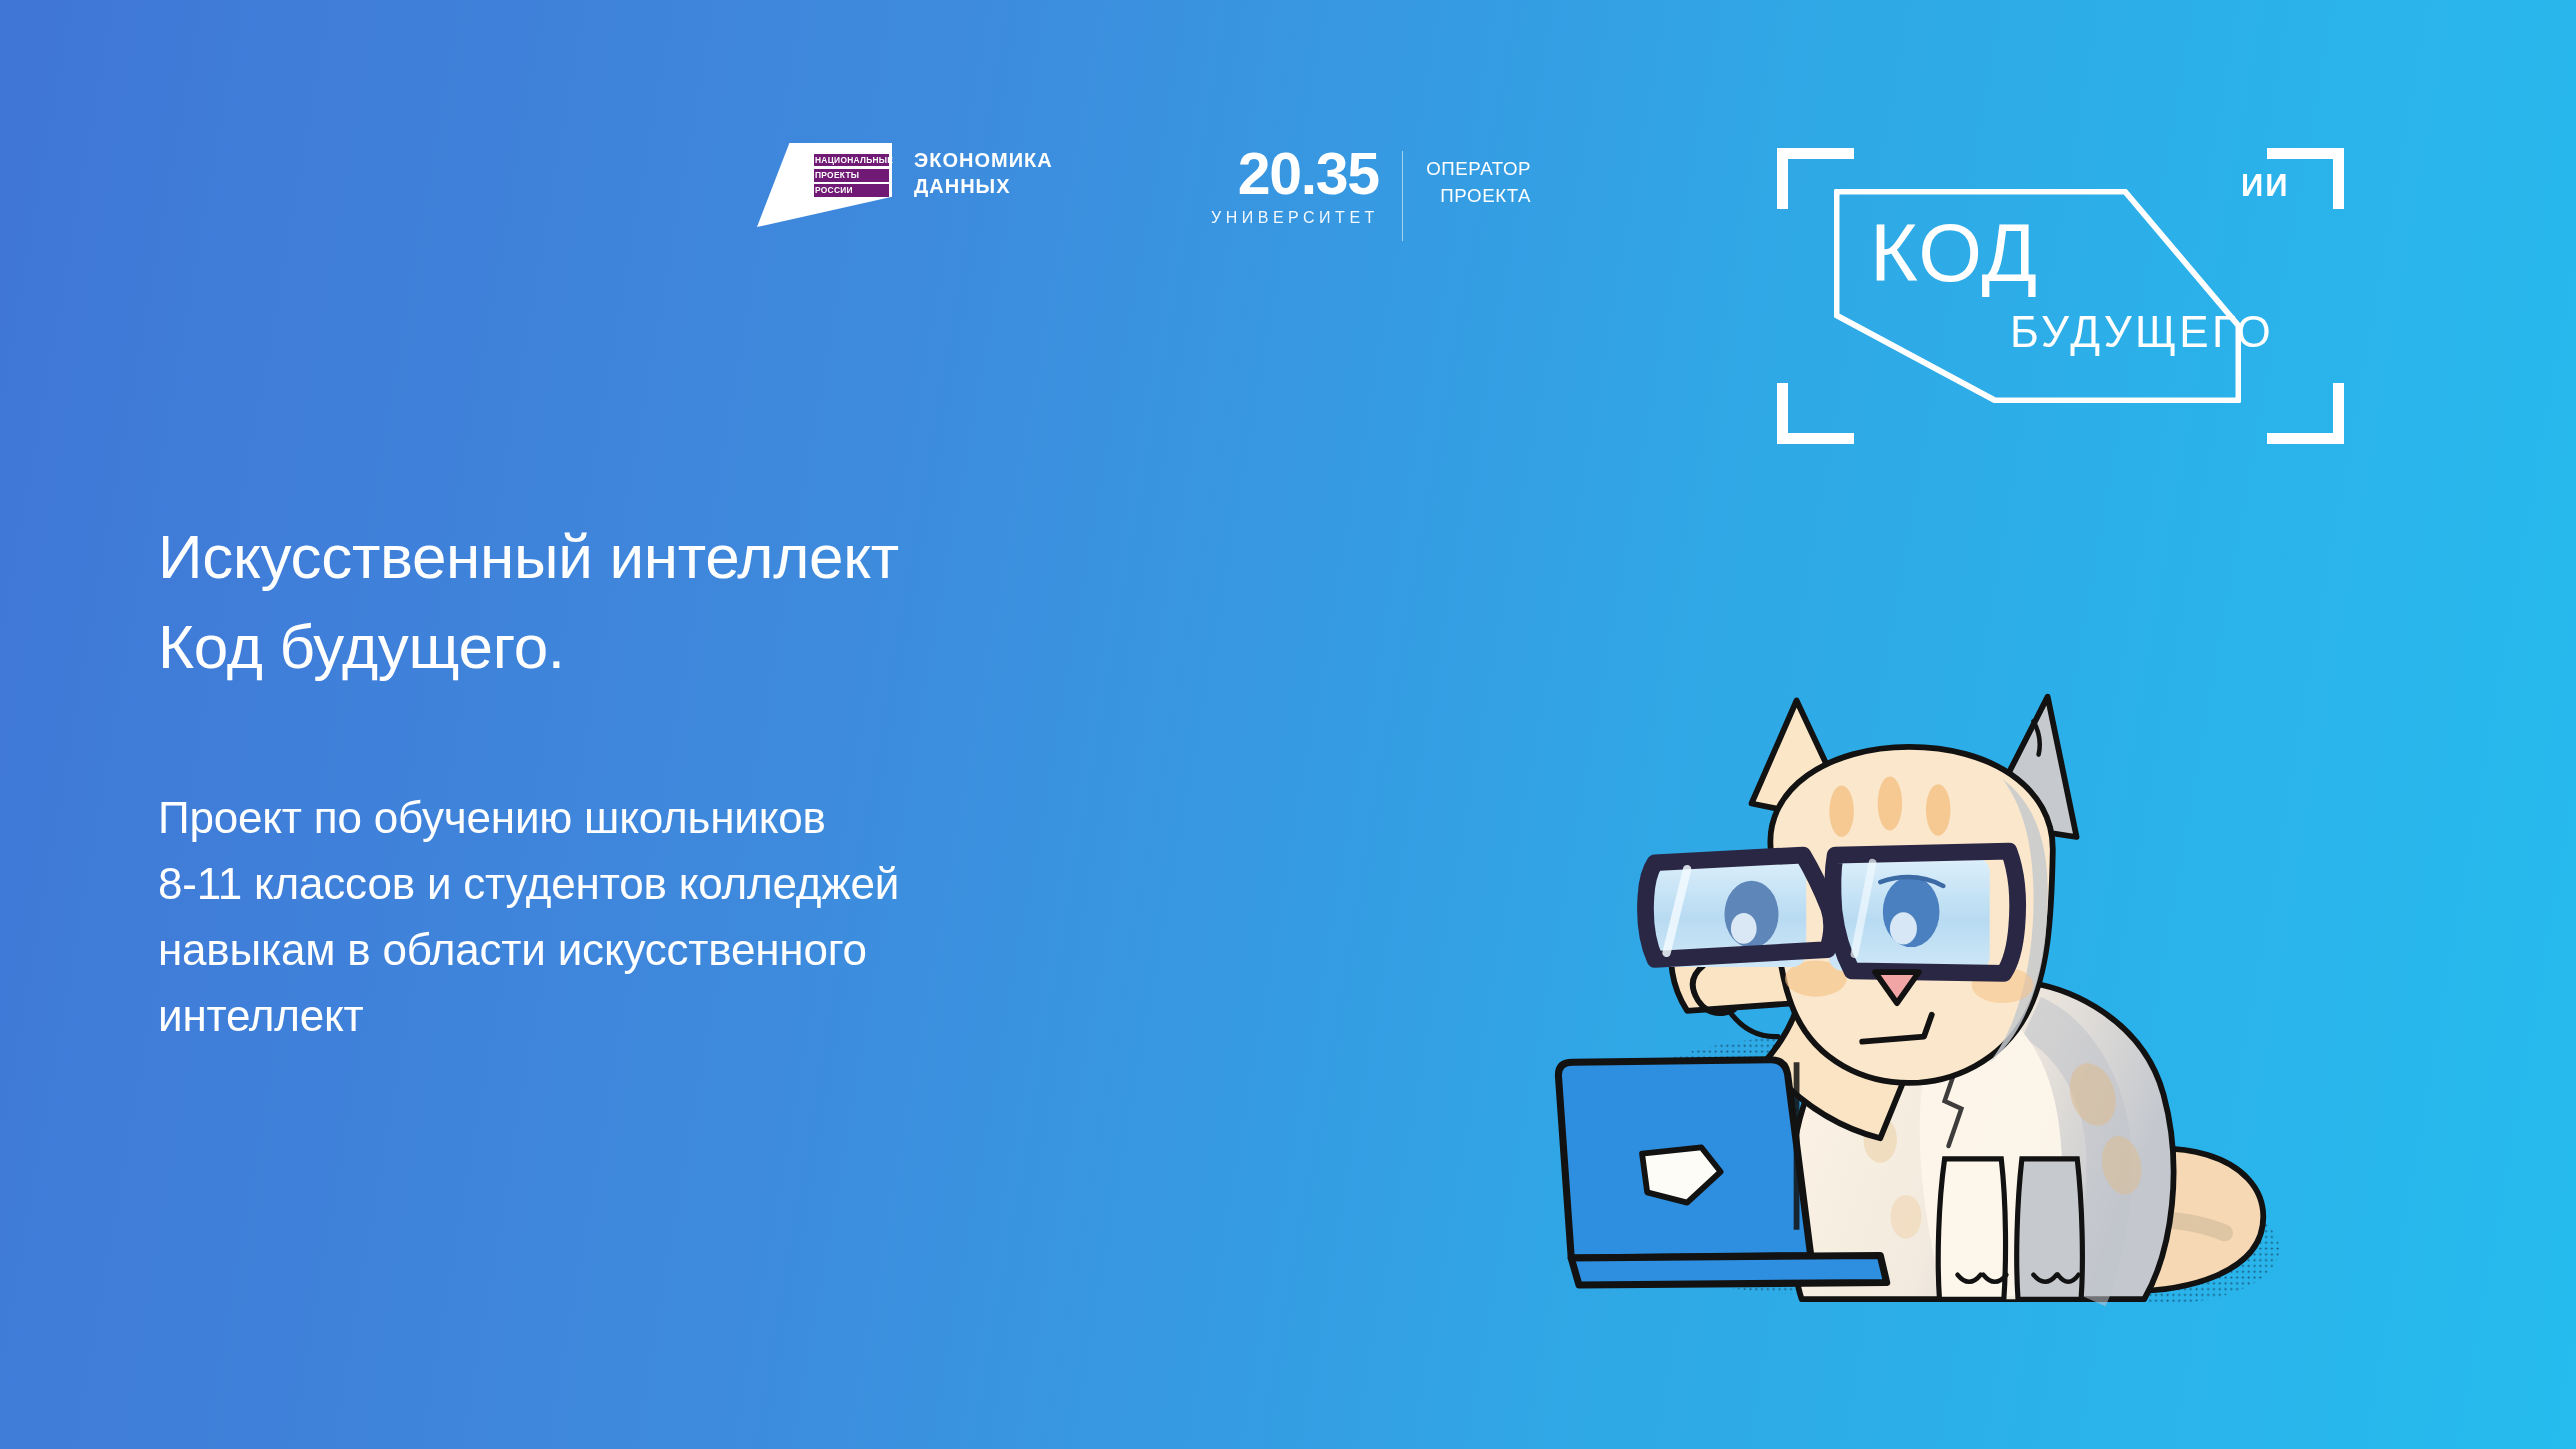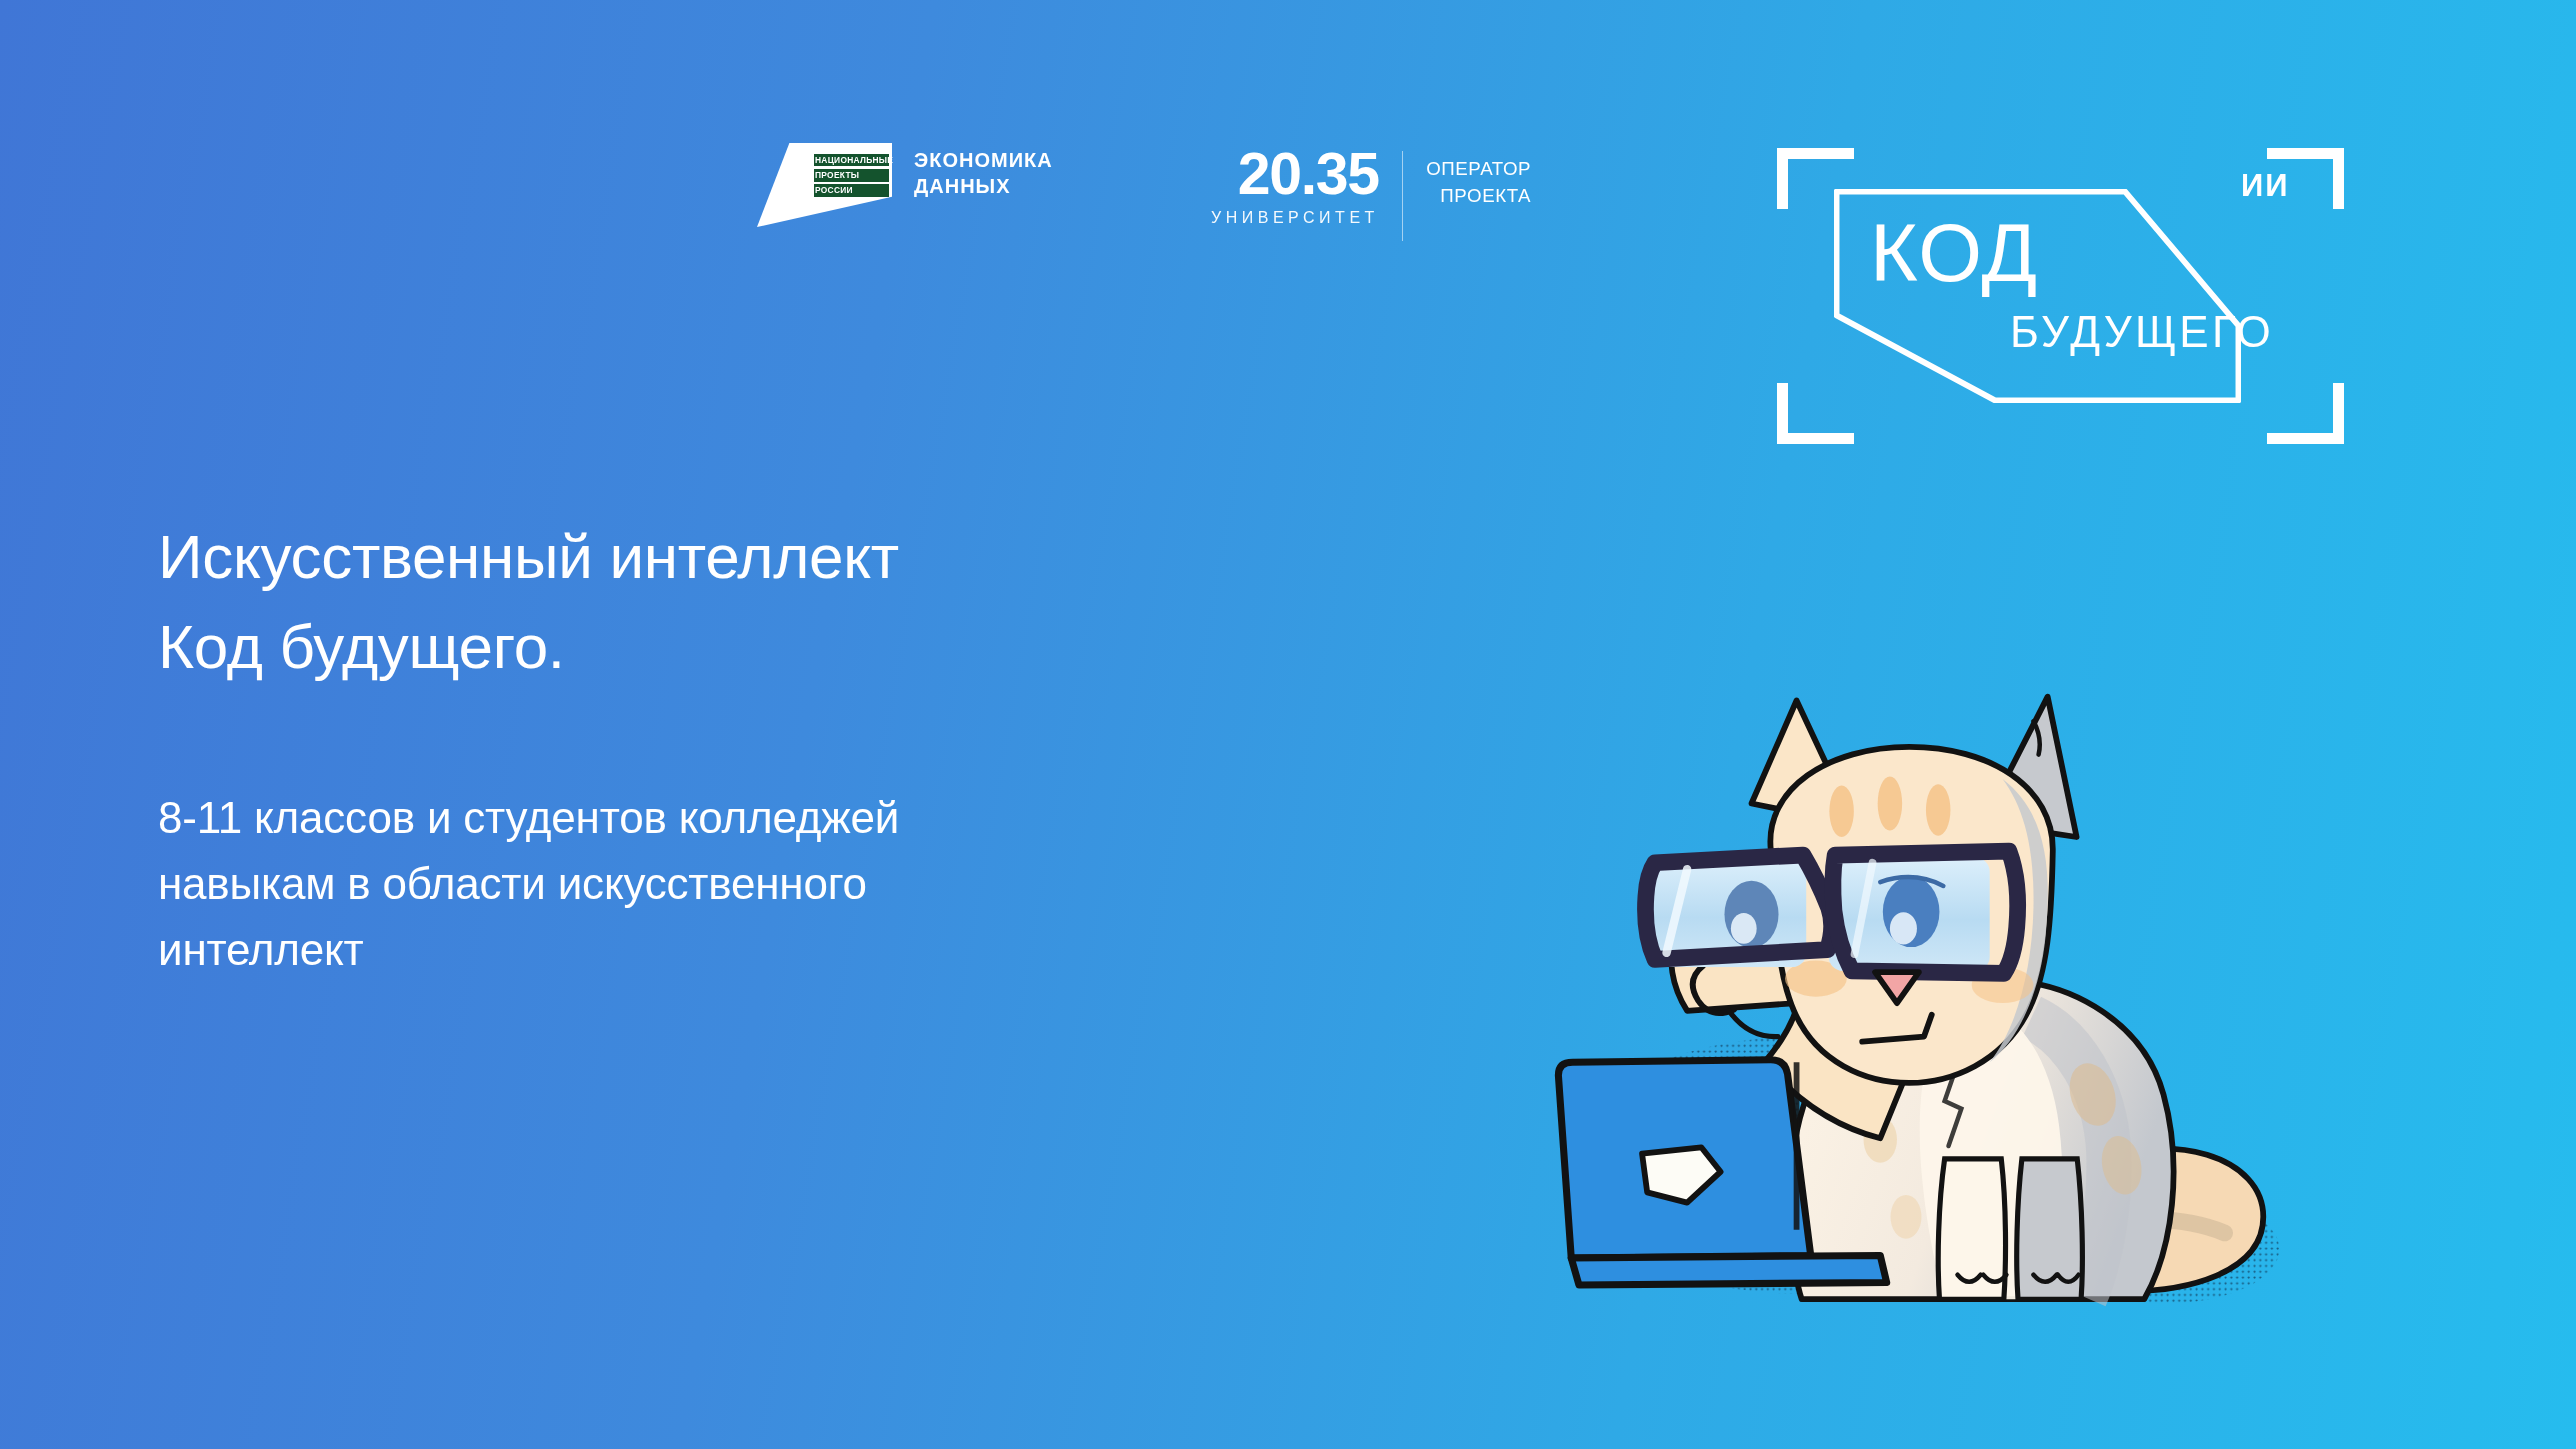--- a/index.html
+++ b/index.html
@@ -24,21 +24,21 @@
   .mincifry-word { color:#fff; font-size:49px; font-weight:400; letter-spacing:0.6px;
                    line-height:1; white-space:nowrap; }
 
   
   .natproj { position:absolute; left:757px; top:143px; display:flex; align-items:flex-start; gap:22px; }
   .flag { position:relative; width:135px; height:84px; }
   .flag-shape { position:absolute; inset:0; background:#fff;
                 clip-path: polygon(24% 0%, 100% 0%, 100% 64%, 0% 100%); }
   .flag-lines { position:absolute; left:42%; top:13%; width:56%; display:flex;
                 flex-direction:column; gap:2.6px; }
-  .flag-lines span { display:block; background:#14532d; color:#fff; font-size:8.4px;
+  .flag-lines span { display:block; background:#701a75; color:#fff; font-size:8.4px;
                      font-weight:700; letter-spacing:0.3px; line-height:1.35;
                      padding:0.6px 1.3px; white-space:nowrap; }
   .ekon { color:#fff; font-size:20px; font-weight:700; letter-spacing:1px;
           line-height:1.28; white-space:nowrap; padding-top:5.2px; }
 
   
   .u2035 { position:absolute; left:1211px; top:147px; display:flex; align-items:flex-start; gap:23px;text-align:right; }
   .u-left { display:flex; flex-direction:column; }
   .u-num { color:#fff; font-size:59px; font-weight:700; line-height:0.92;
            letter-spacing:-1.3px; white-space:nowrap; }
@@ -123,20 +123,21 @@
     <div class="kl-ii">ИИ</div>
   </div>
 </div>
 
 <div class="copy">
   <div class="headline">
     <div>Искусственный интеллект</div>
     <div>Код будущего.</div>
   </div>
   <div class="subcopy">
+    <div>Проект по обучению школьников</div>
     <div>8-11 классов и студентов колледжей</div>
     <div>навыкам в области искусственного</div>
     <div>интеллект</div>
   </div>
 </div>
 
 <div class="cat-art">
   <svg viewBox="0 0 1280 1060" xmlns="http://www.w3.org/2000/svg">
     <defs>
       <pattern id="dots" width="9" height="9" patternUnits="userSpaceOnUse">

